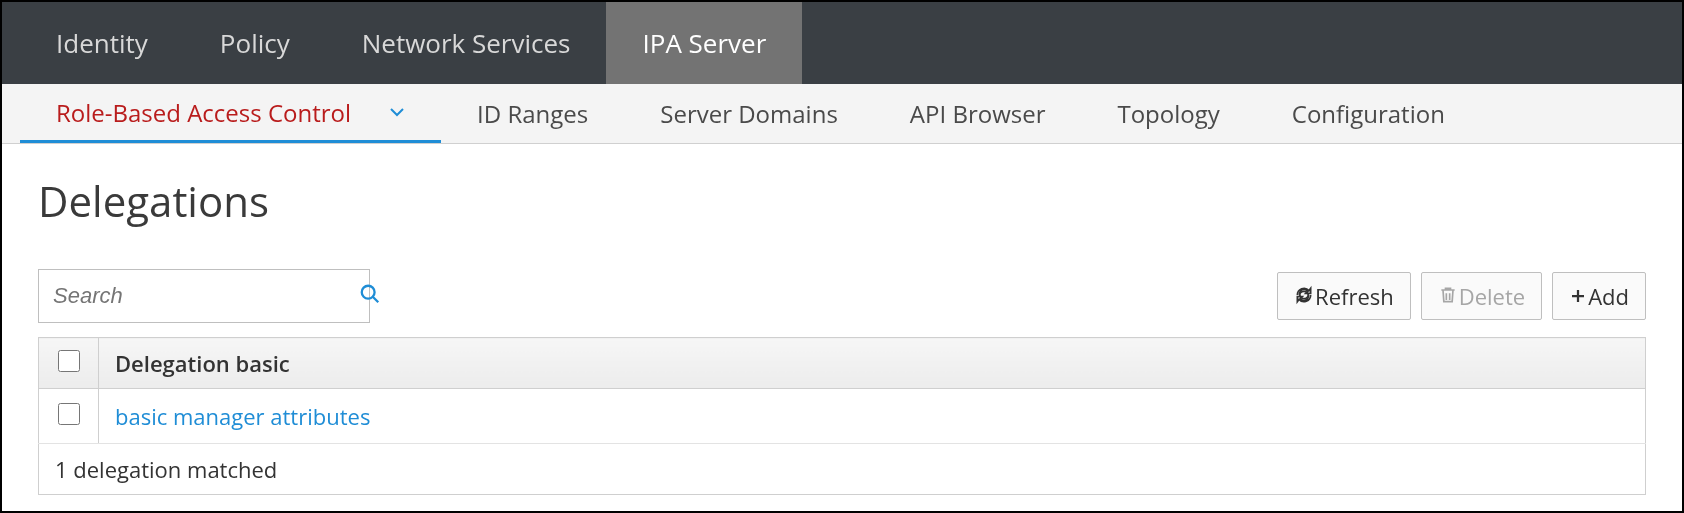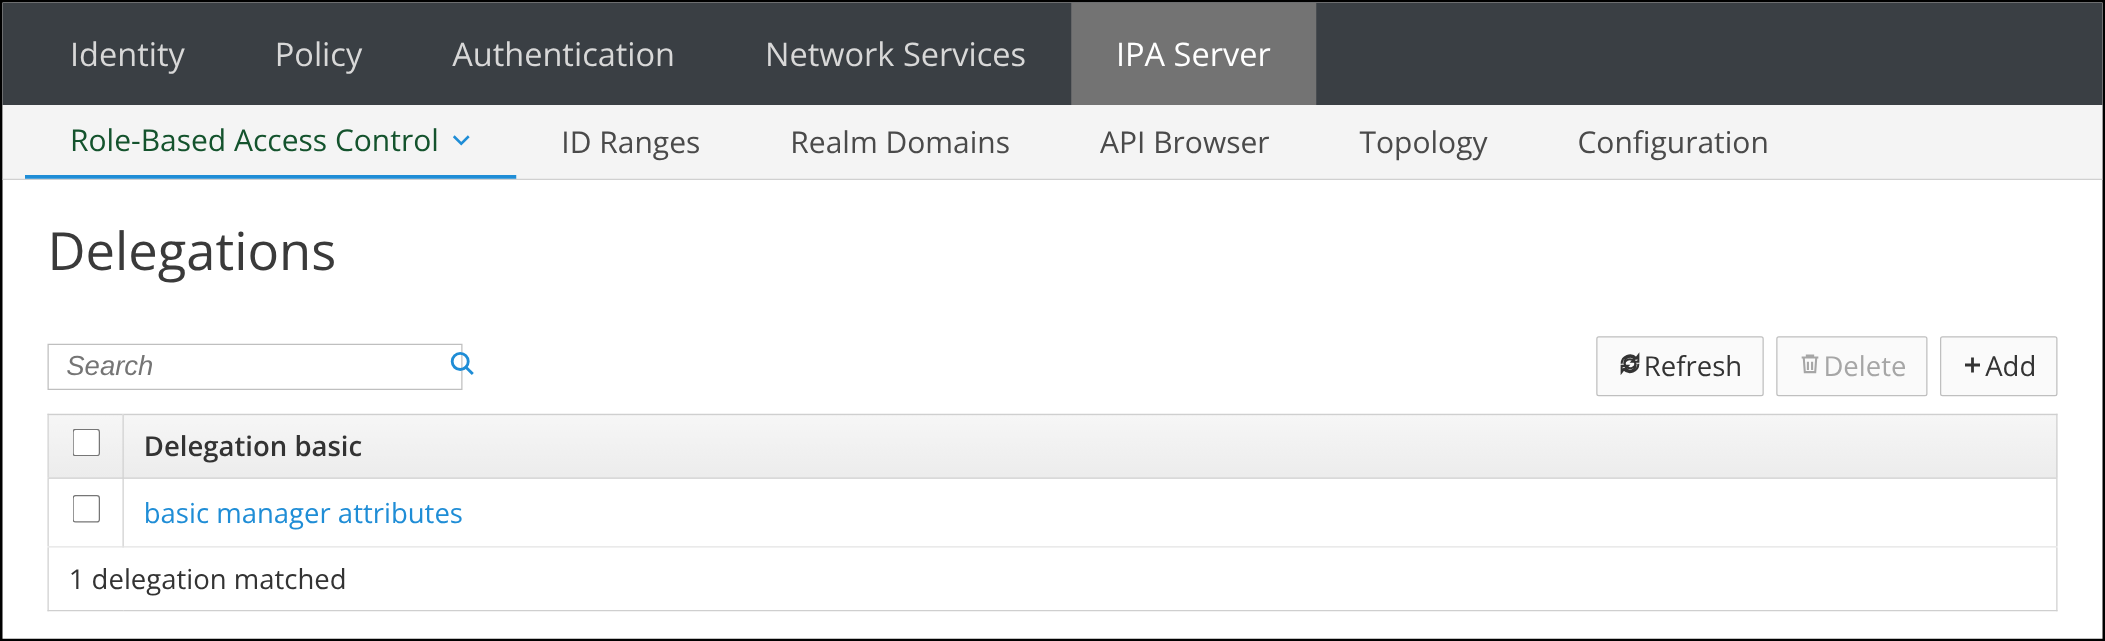--- a/index.html
+++ b/index.html
@@ -5,27 +5,27 @@
   * { box-sizing: border-box; margin: 0; padding: 0; }
   html, body { width: 1684px; height: 513px; font-family: "Open Sans", "Helvetica Neue", Arial, sans-serif; background: #fff; color: #333; }
   body { border: 2px solid #000; }
   
   .topnav { background: #3a3f44; height: 82px; display: flex; align-items: stretch; padding-left: 18px; }
   .topnav .item { display: flex; align-items: center; padding: 0 36px; color: #d8d8d8; font-size: 26px; cursor: pointer; font-weight: 400; }
   .topnav .item.active { background: #737373; color: #fff; }
   
   .subnav { background: #f4f4f4; height: 60px; display: flex; align-items: stretch; padding-left: 18px; border-bottom: 1px solid #d0d0d0; }
   .subnav .item { display: flex; align-items: center; padding: 0 36px; color: #4a4a4a; font-size: 24px; cursor: pointer; font-weight: 400; }
-  .subnav .item.active { color: #14532d; border-bottom: 3px solid #1f8dd6; }
+  .subnav .item.active { color: #b91c1c; border-bottom: 3px solid #1f8dd6; gap: 28px; }
   .subnav .chev { margin-left: 10px; display: inline-flex; }
   
   .content { padding: 28px 36px 0 36px; }
   h1.page-title { font-size: 42px; font-weight: 400; color: #3a3a3a; margin-bottom: 40px; }
   .toolbar { display: flex; align-items: center; justify-content: space-between; margin-bottom: 14px; }
-  .search-wrap { display: flex; align-items: center; border: 1px solid #bfbfbf; width: 332px; height: 37px; background: #fff; }
+  .search-wrap { display: flex; align-items: center; border: 1px solid #bfbfbf; width: 332px; height: 54px; background: #fff; }
   .search-wrap input { flex: 1; border: none; outline: none; font-size: 22px; font-style: italic; color: #999; padding: 0 14px; background: transparent; }
   .search-wrap .search-btn { width: 44px; display: flex; align-items: center; justify-content: center; cursor: pointer; }
   .btn-group { display: flex; gap: 10px; }
   .btn { display: inline-flex; align-items: center; gap: 1px; border: 1px solid #bfbfbf; background: #fafafa; color: #333; font-size: 22px; padding: 8px 16px; cursor: pointer; border-radius: 2px; }
   .btn.disabled { color: #a6a6a6; cursor: default; }
   .btn svg { flex-shrink: 0; }
   
   table.datatable { width: 100%; border-collapse: collapse; border: 1px solid #cfcfcf; }
   table.datatable th, table.datatable td { text-align: left; font-size: 22px; font-weight: 400; }
   table.datatable thead th { background: linear-gradient(#f6f6f6,#ececec); border-bottom: 1px solid #cfcfcf; padding: 10px 16px; color: #333; font-weight: 600; }
@@ -39,44 +39,41 @@
 <body>
 
 <div class="topnav">
   <div class="item">
       <span>Identity</span>
     </div>
   <div class="item">
       <span>Policy</span>
     </div>
   <div class="item">
-      <span>Authentication</span>
-    </div>
-  <div class="item">
       <span>Network Services</span>
     </div>
   <div class="item active">
       <span>IPA Server</span>
     </div>
 </div>
 
 <div class="subnav">
   <div class="item active">
     <span>Role-Based Access Control</span>
     <span class="chev">
       <svg width="16" height="16" viewBox="0 0 16 16">
           <path d="M2 5 L8 11 L14 5" fill="none" stroke="#1f8dd6" stroke-width="2"></path>
         </svg>
     </span>
   </div>
   <div class="item">
       <span>ID Ranges</span>
     </div>
   <div class="item">
-      <span>Realm Domains</span>
+      <span>Server Domains</span>
     </div>
   <div class="item">
       <span>API Browser</span>
     </div>
   <div class="item">
       <span>Topology</span>
     </div>
   <div class="item">
       <span>Configuration</span>
     </div>

